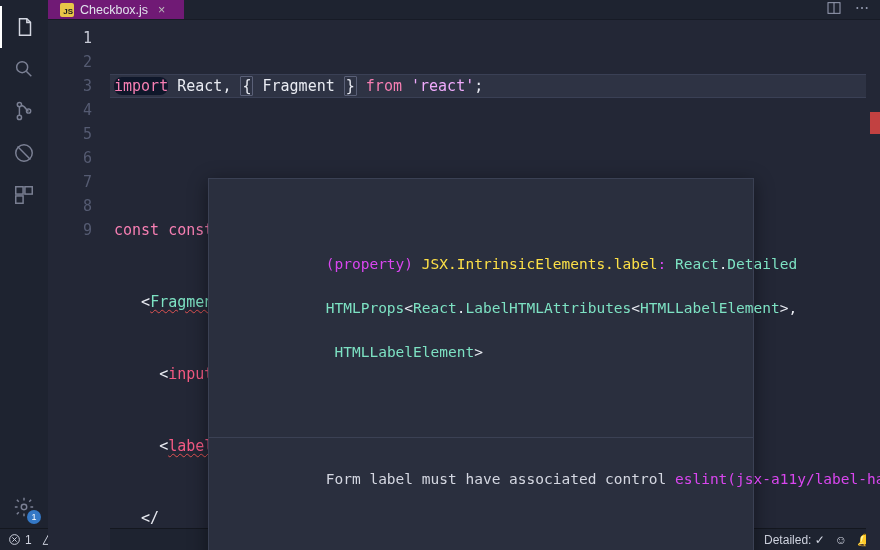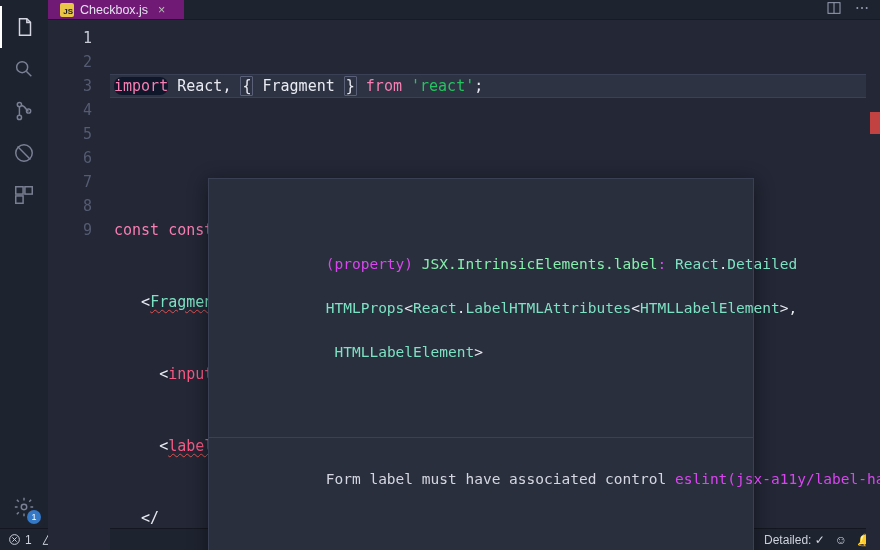--- a/index.html
+++ b/index.html
@@ -75,21 +75,21 @@
   .gutter .ln { height:24px; }
   .gutter .ln.cur { color:#c7cad6; }
   .code { flex:1; padding:6px 0 0 0; position:relative; white-space:pre; }
   .codeline { height:24px; padding-left: 4px; }
   .hl1 { background:#2e3344; box-shadow: inset 0 -1px 0 #3a4055, inset 0 1px 0 #3a4055; }
   
   .tk-kw { color:#f77fb3; }
   .tk-id { color:#e9ebf2; }
   .tk-type { color:#7de2c3; }
   .tk-fn { color:#56d88c; }
-  .tk-str { color:#22c55e; }
+  .tk-str { color:#f0abfc; }
   .tk-attr { color:#56d88c; }
   .tk-attrn { color:#f2e47a; }
   .tk-tag { color:#f45a83; }
   .tk-punc { color:#e9ebf2; }
   .tk-arrow { color:#f77fb3; }
   .squiggle {
     text-decoration-line: underline;
     text-decoration-style: wavy;
     text-decoration-color: #e05252;
     text-decoration-thickness: 1px;
@@ -107,21 +107,21 @@
     background:#2a2f3e;
     border:1px solid #3b4154;
     box-shadow:0 4px 18px rgba(0,0,0,.45);
     font-family: Menlo, Consolas, monospace;
     font-size:14.5px; line-height:22px;
     color:#d8dbe4;
     z-index:10;
   }
   .hover .sec { padding:8px 12px; }
   .hover .sec.msg { border-top:1px solid #3b4154; color:#d4d7e1; }
-  .hover .ht-kw{color:#86efac;}
+  .hover .ht-kw{color:#fde047;}
   .hover .ht-type{color:#7de2c3;}
   .hover .ht-punc{color:#e9ebf2;}
   .hover .ht-dim{color:#d946ef;}
   
   .overview { width:14px; background:#232736; position:relative; }
   .overview .err{ position:absolute; right:0; top:92px; width:10px; height:22px; background:#c24141; }
   
   .statusbar {
     height: 22px;
     background:#1e2330;

